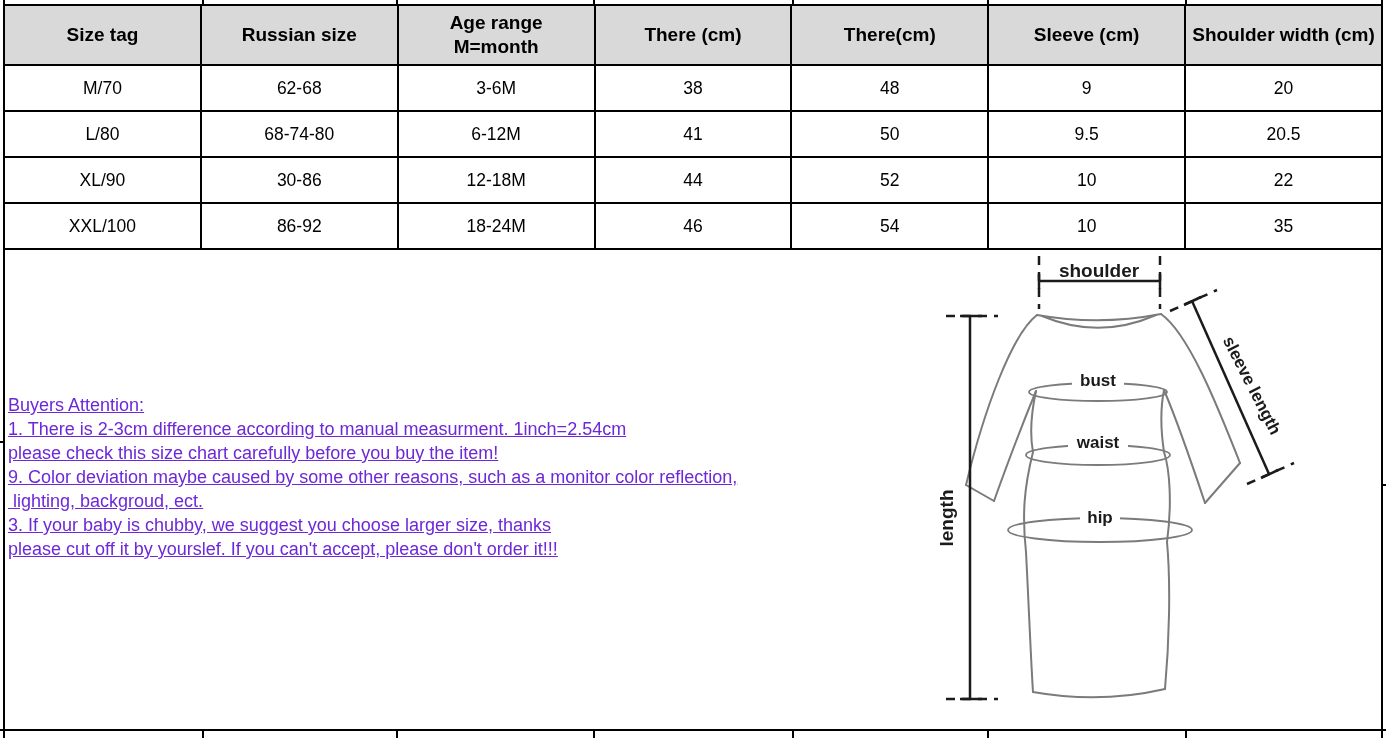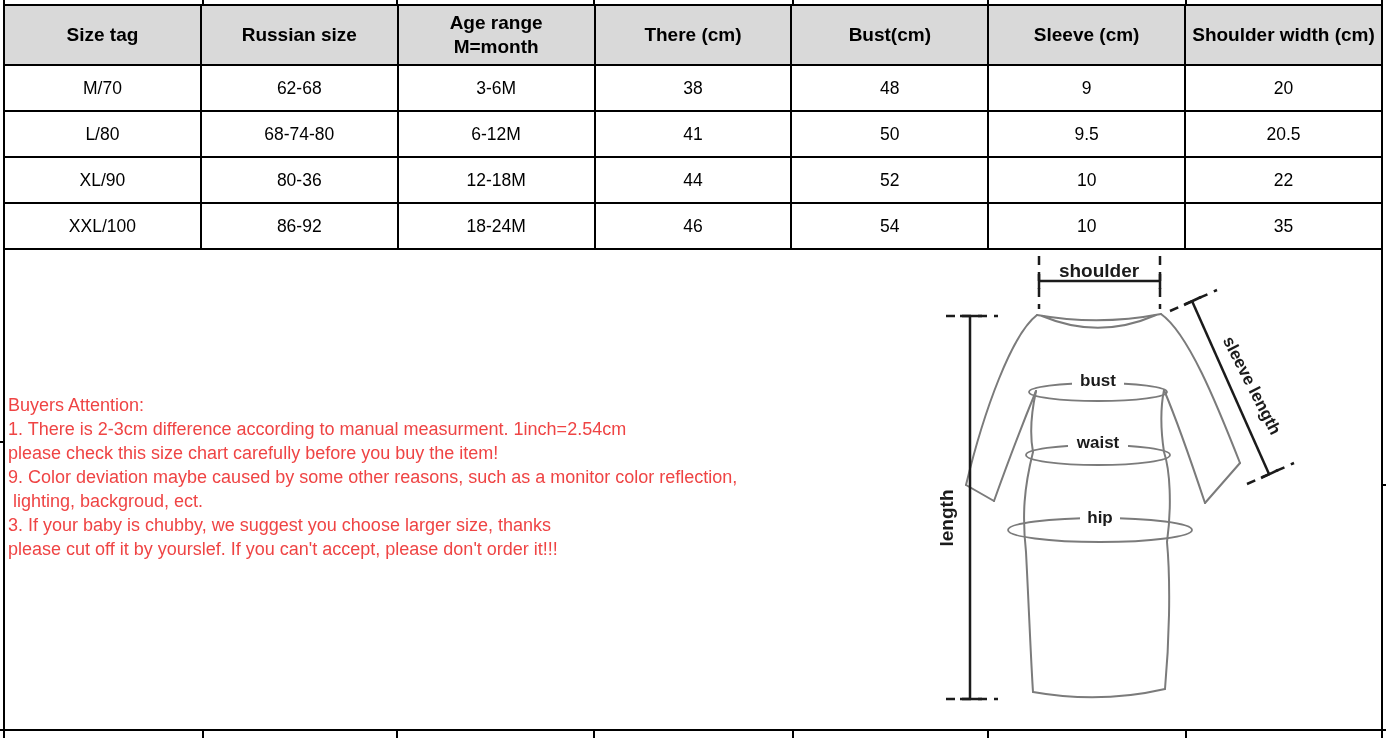--- a/index.html
+++ b/index.html
@@ -24,21 +24,21 @@
   
   .tick { position:absolute; background:#000; }
   .top-tick  { top:0; width:2px; height:5px; }
   .bot-tick  { top:731px; width:2px; height:7px; }
   .side-border { position:absolute; top:241px; width:2px; height:490px; background:#000; }
   .bottom-line { position:absolute; left:0; top:729px; width:1386px; height:2px; background:#000; }
   .edge-tick { position:absolute; width:4px; height:2px; background:#000; }
   
   .notes { position:absolute; left:8px; top:393px; }
   .notes .line {
-    font-size:18px; line-height:24px; white-space:pre; color:#ef4444;
+    font-size:18px; line-height:24px; white-space:pre; color:#6d28d9;text-decoration:underline;
   }
   
   svg.diagram { position:absolute; left:928px; top:243px; }
   .outline { fill:none; stroke:#7b7b7b; stroke-width:2; stroke-linecap:round; stroke-linejoin:round; }
   .measure { fill:none; stroke:#1b1b1b; stroke-width:2.5; }
   .measure-dash { fill:none; stroke:#1b1b1b; stroke-width:2.5; stroke-dasharray:9 7; }
   .dlabel { font-family:"Liberation Sans","DejaVu Sans",sans-serif; font-weight:bold; fill:#1b1b1b; }
   .label-bg { fill:#ffffff; }
 </style>
 </head>
@@ -56,21 +56,21 @@
   <div class="tick top-tick" style="left:1381px"></div>
 
   <table class="size-table">
     <thead>
       <tr>
         <th>Size tag</th>
         <th>Russian size</th>
         <th>Age range
 M=month</th>
         <th>There (cm)</th>
-        <th>Bust(cm)</th>
+        <th>There(cm)</th>
         <th>Sleeve (cm)</th>
         <th>Shoulder width (cm)</th>
       </tr>
     </thead>
     <tbody>
       <tr>
         <td>M/70</td>
         <td>62-68</td>
         <td>3-6M</td>
         <td>38</td>
@@ -82,21 +82,21 @@
         <td>L/80</td>
         <td>68-74-80</td>
         <td>6-12M</td>
         <td>41</td>
         <td>50</td>
         <td>9.5</td>
         <td>20.5</td>
       </tr>
       <tr>
         <td>XL/90</td>
-        <td>80-36</td>
+        <td>30-86</td>
         <td>12-18M</td>
         <td>44</td>
         <td>52</td>
         <td>10</td>
         <td>22</td>
       </tr>
       <tr>
         <td>XXL/100</td>
         <td>86-92</td>
         <td>18-24M</td>

